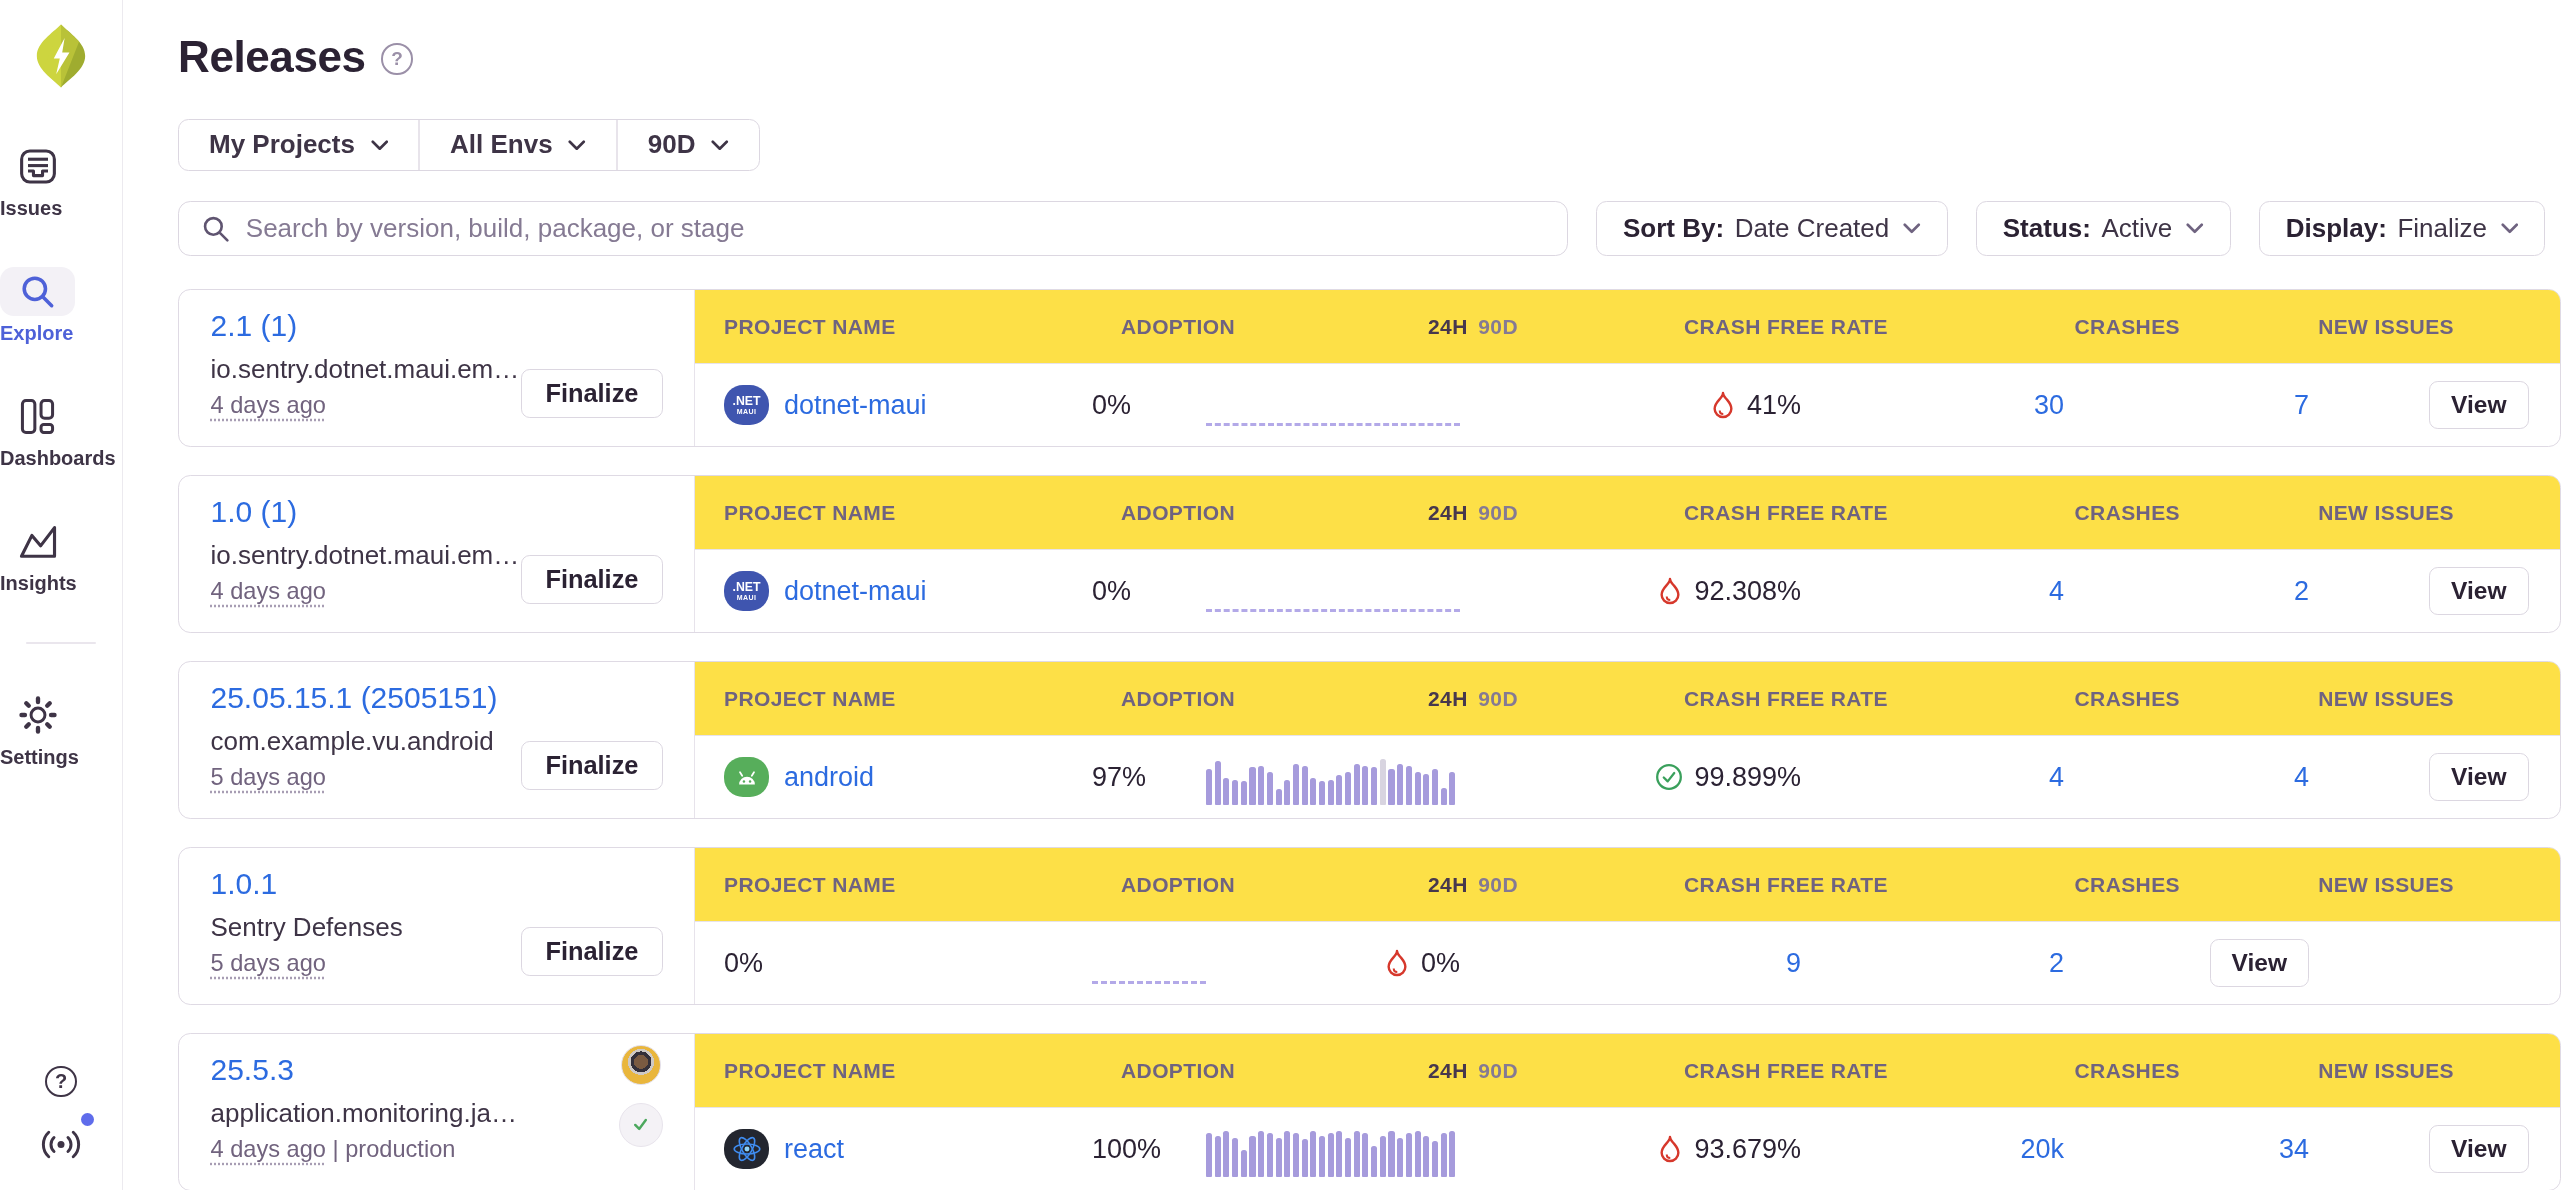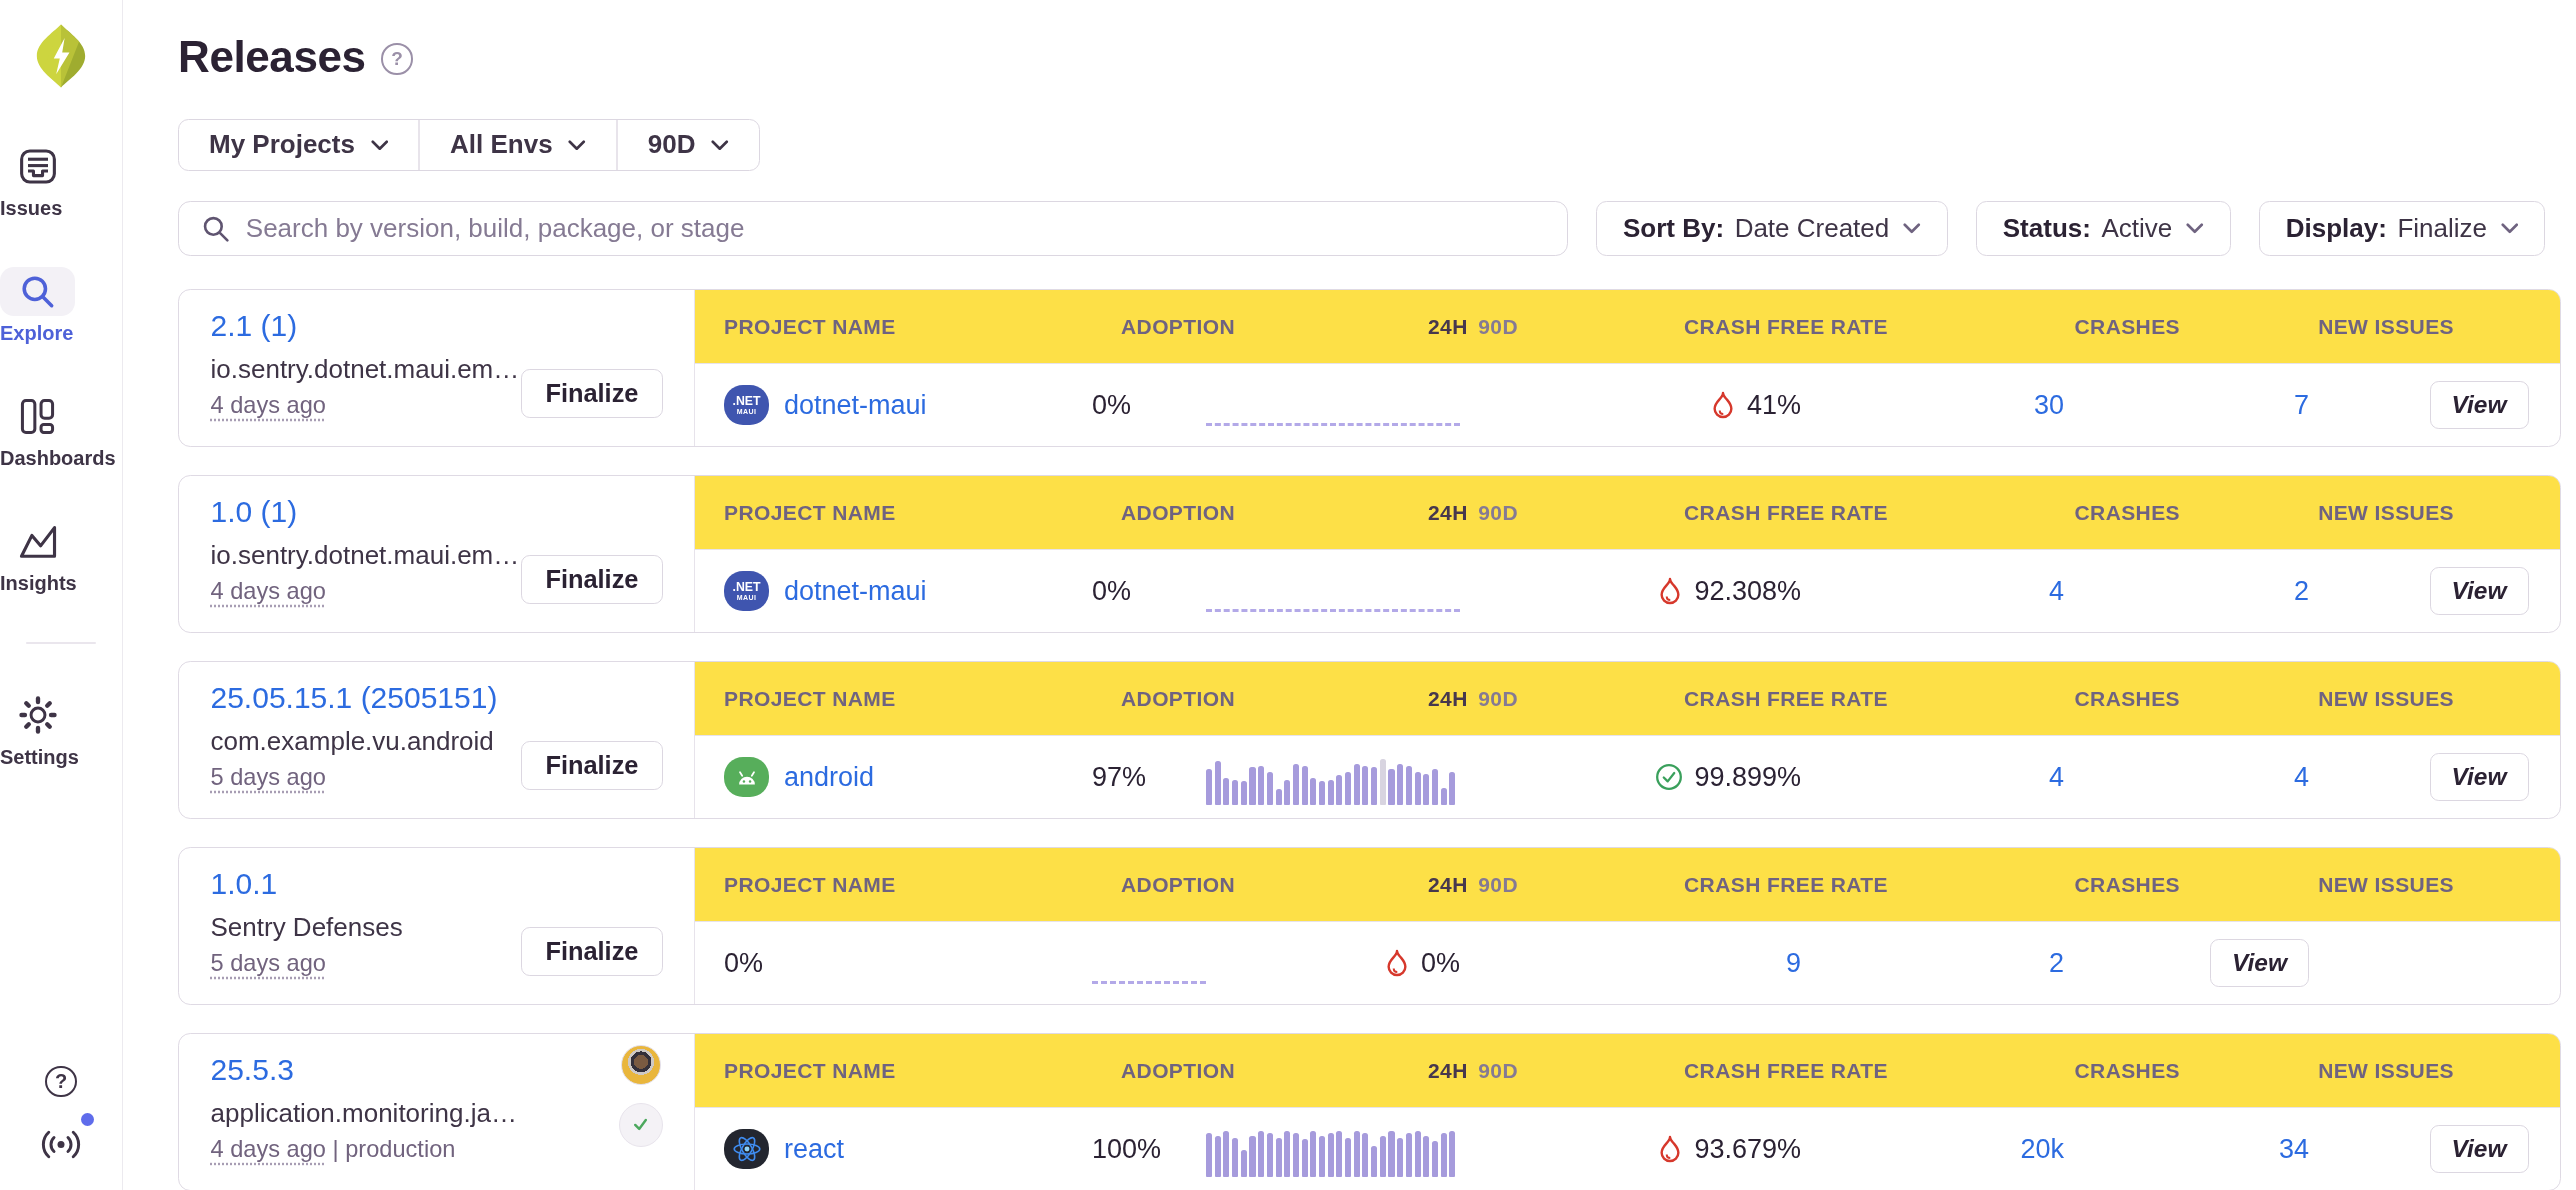--- a/index.html
+++ b/index.html
@@ -90,21 +90,21 @@
   .c-chart { height:100%; display:flex; align-items:flex-end; padding-bottom:13px; }
   .no-data-line { width:100%; border-bottom:3.5px dashed #B3A9E8; margin-bottom:7px; }
   .spark { display:flex; align-items:flex-end; gap:2.6px; width:100%; }
   .spark-bar { width:6.1px; background:#A69BDC; border-radius:2.6px 2.6px 0.9px 0.9px; }
   .spark-bar--hl { background:#D8D4E0; }
   .c-crash { display:flex; align-items:center; justify-content:flex-end; gap:11.4px; font-size:27px; color:#2B2233; }
   .c-num { text-align:right; font-size:27px; }
   .c-num a { color:#2C6BE0; text-decoration:none; cursor:pointer; }
   .c-view { display:flex; justify-content:flex-end; }
   .view-btn { border:1.8px solid #DCD7E1; border-radius:8.8px; background:#fff; font-size:24.5px; font-weight:700;
-    color:#2B2233; padding:8.8px 21px; cursor:pointer; font-family:"Liberation Sans", sans-serif;font-style:italic; }
+    color:#2B2233; padding:8.8px 21px; cursor:pointer; font-family:"Liberation Sans", sans-serif; }
 </style>
 </head>
 <body>
 
 <div class="app">
 
   <aside class="sidebar">
     <div class="logo">
       <svg width="58" height="68" viewBox="0 0 48 56">
         <path d="M24 2 C31 9 44 17 44 28 C44 39 31 47 24 54 L24 2 Z" fill="#9FAC2F"></path>

